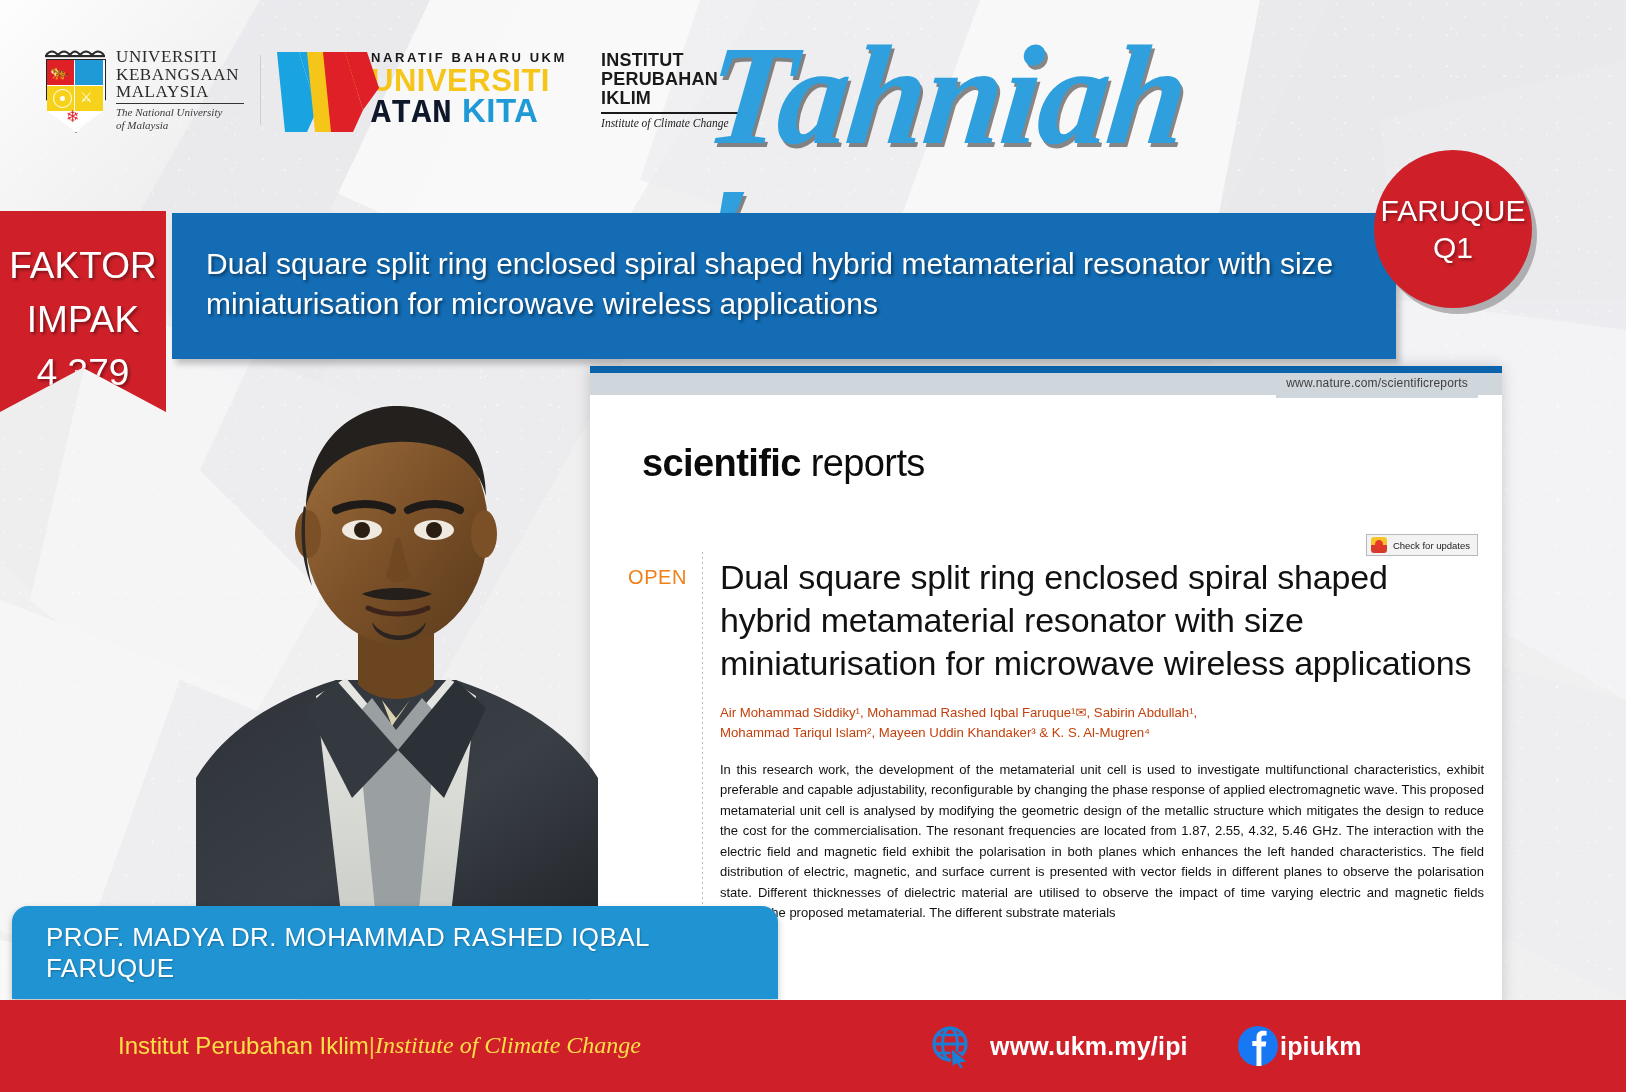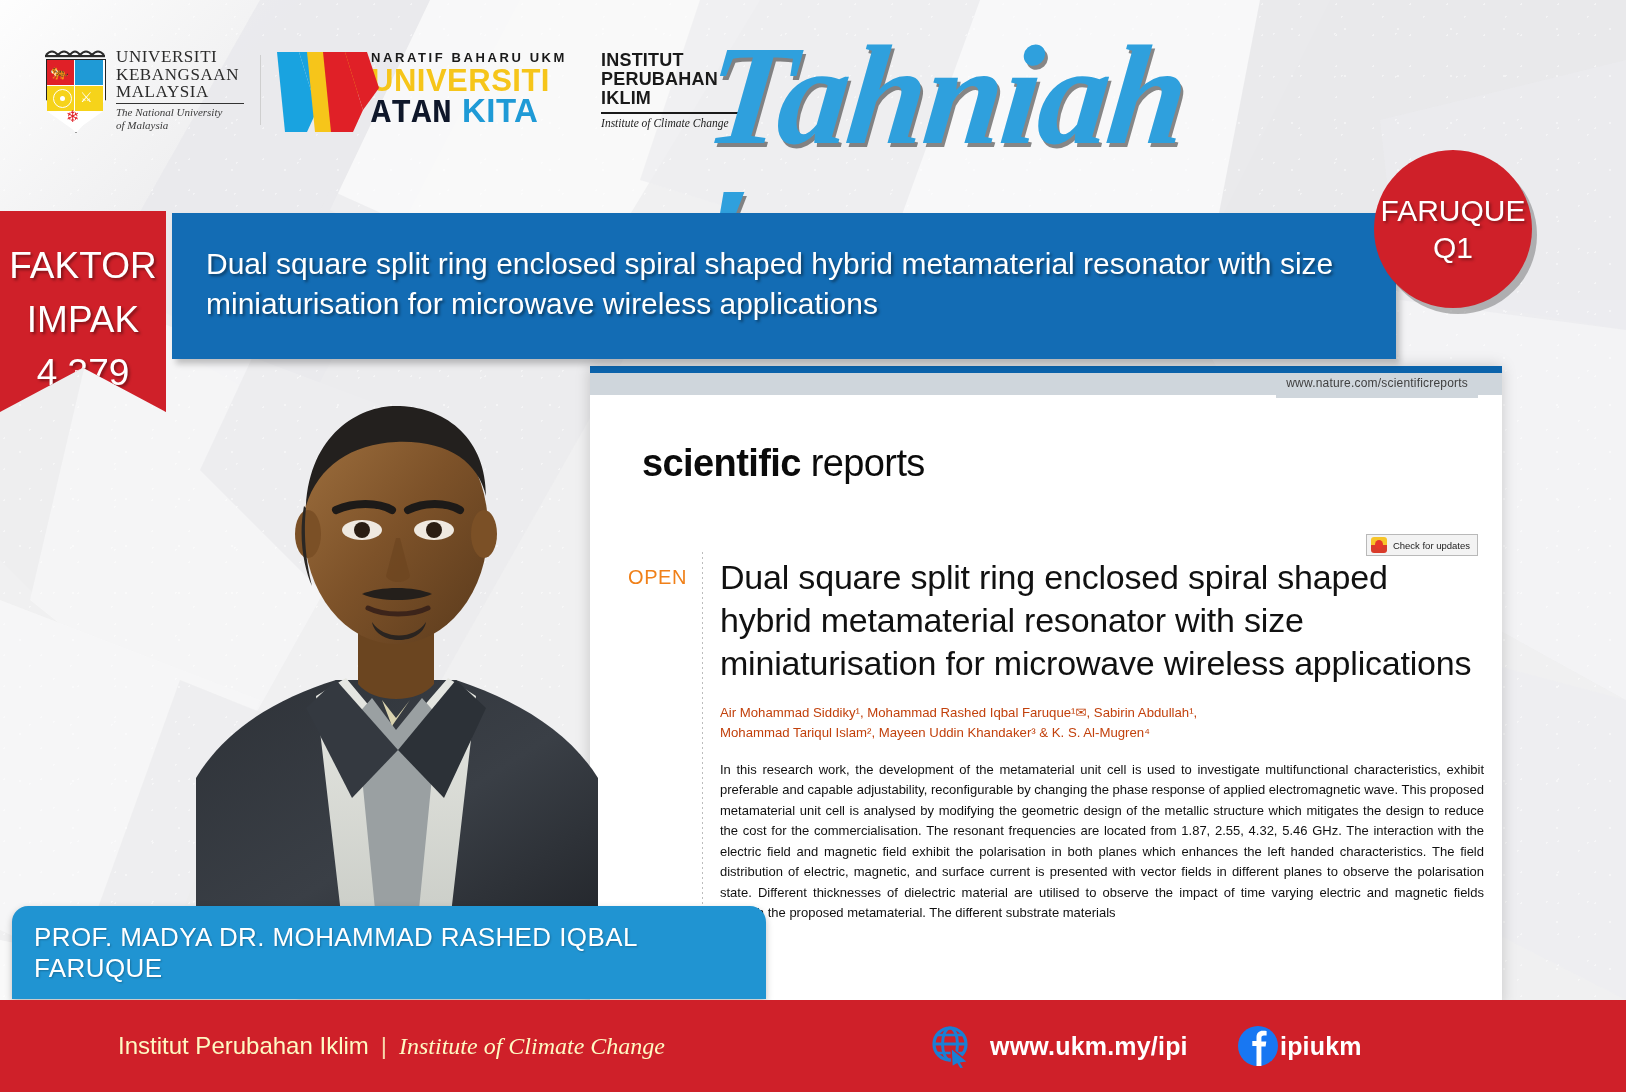--- a/index.html
+++ b/index.html
@@ -117,28 +117,28 @@
   .art-rule{position:absolute;left:112px;top:186px;width:1px;height:430px;
     background:repeating-linear-gradient(#bdbdbd 0 2px, transparent 2px 5px);}
   .open{position:absolute;left:38px;top:200px;color:#f08019;font-size:20px;letter-spacing:.6px;}
   .art-title{font-size:34px;line-height:1.26;color:#111;letter-spacing:-.2px;}
   .authors{margin-top:19px;font-size:13.2px;line-height:1.5;color:#c2410c;}
   .abstract{margin-top:17px;font-size:13px;line-height:1.57;color:#111;text-align:justify;}
 
   
   .namebar{position:absolute;left:12px;top:906px;width:754px;height:93px;z-index:7;
     background:#2094d2;border-radius:16px 16px 0 0;box-shadow:0 3px 7px rgba(0,0,0,.25);
-    display:flex;align-items:center;}
+    display:flex;align-items:center;padding-left:12px;}
   .namebar span{color:#fff;font-size:26px;letter-spacing:.4px;padding-left:22px;
     text-shadow:1px 1px 2px rgba(0,0,0,.25);}
 
   
   .footer{position:absolute;left:0;bottom:0;width:1626px;height:92px;background:#cf2029;z-index:8;
     display:flex;align-items:center;}
-  .f-left{position:absolute;left:118px;color:#fef9c3;font-size:24px;display:flex;align-items:center;gap:12px;}
+  .f-left{position:absolute;left:118px;color:#fde047;font-size:24px;display:flex;align-items:flex-start;}
   .f-left .it{font-family:"Liberation Serif",serif;font-style:italic;font-size:24px;}
   .f-left .bar{opacity:.85;}
   .f-web{position:absolute;left:930px;display:flex;align-items:center;gap:16px;}
   .f-fb{position:absolute;left:1236px;display:flex;align-items:center;gap:0;}
   .f-web .lab,.f-fb .lab{color:#fff;font-size:25px;font-weight:bold;letter-spacing:.2px;}
   .ico{width:44px;height:44px;flex:0 0 auto;}
 </style>
 </head>
 <body>
 

